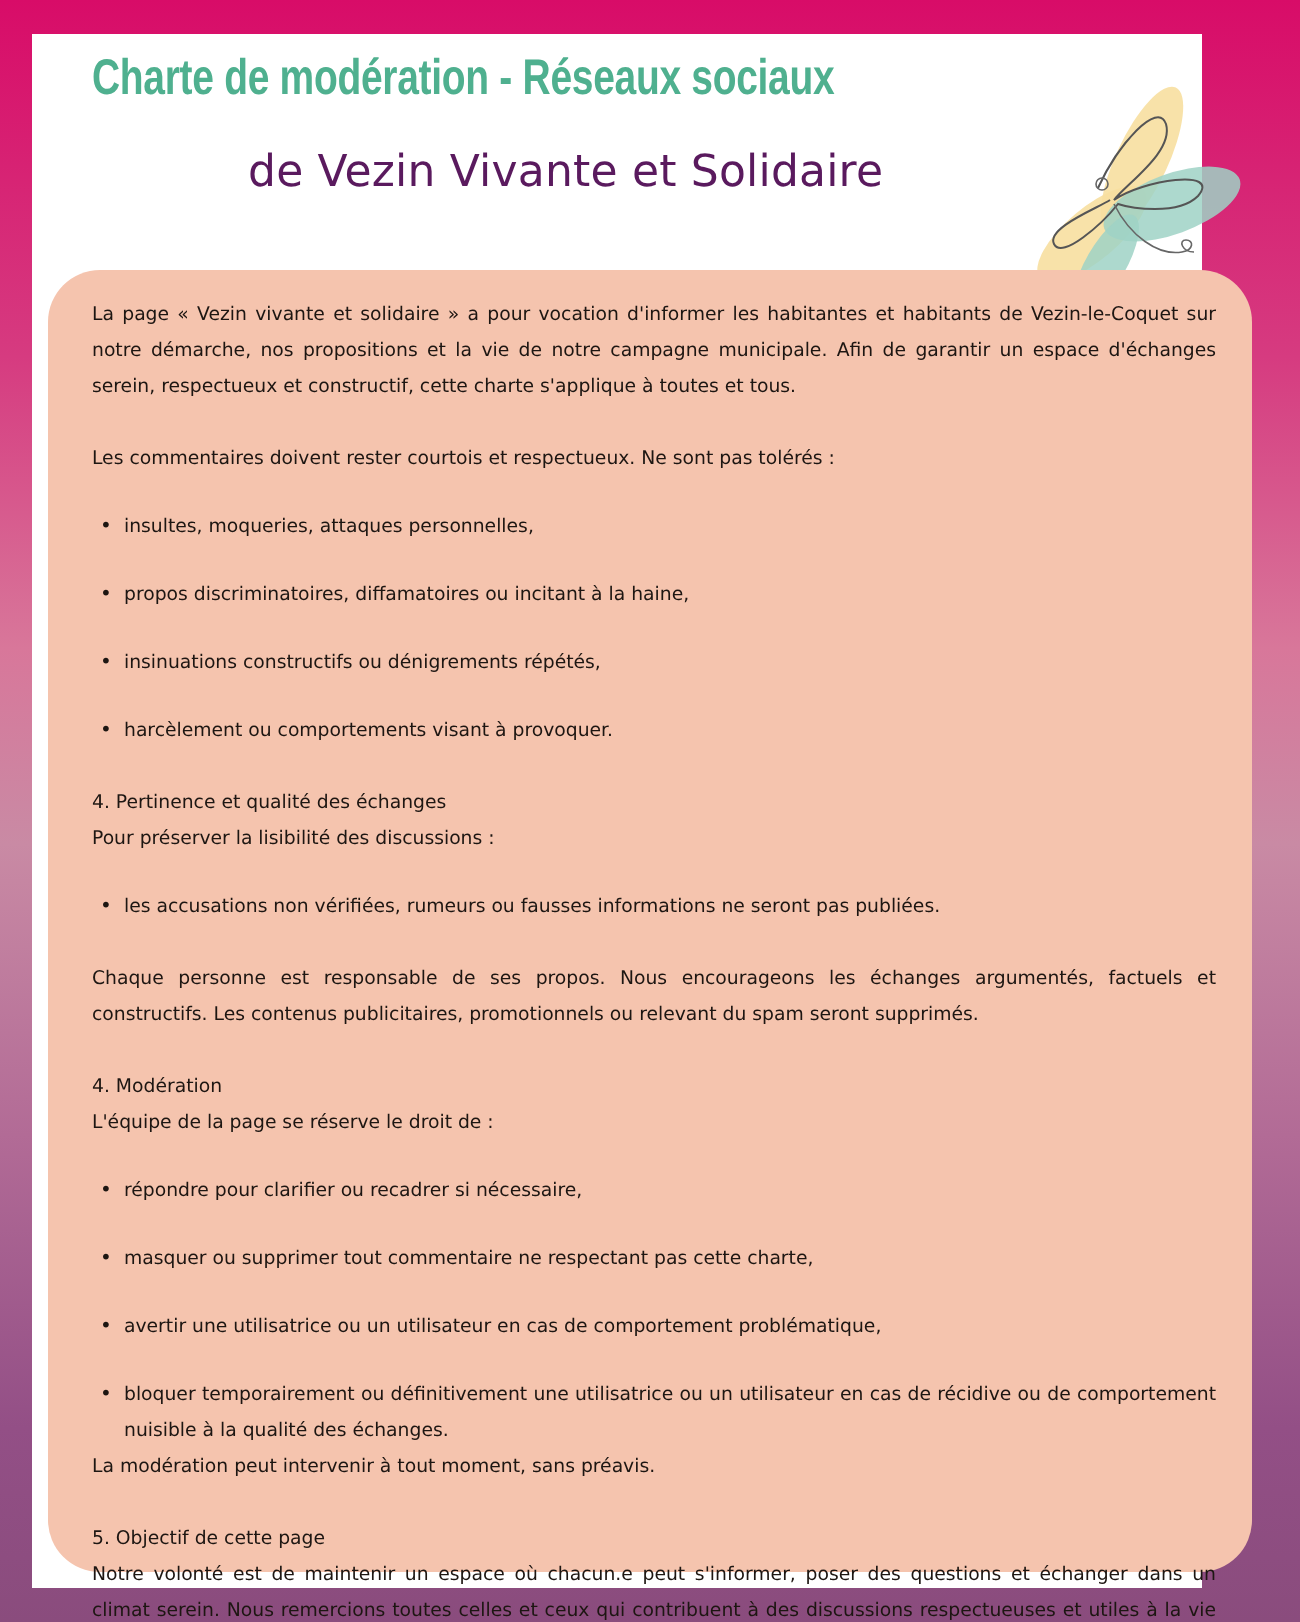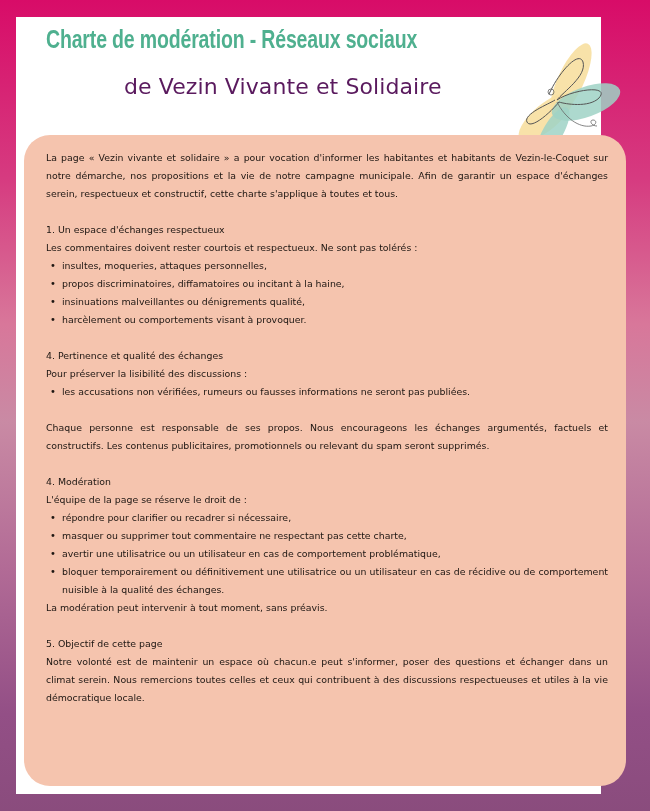--- a/index.html
+++ b/index.html
@@ -34,21 +34,21 @@
   }
   .content {
     position: absolute; left: 22px; top: 14px; width: 562px;
     font-family: "DejaVu Sans", sans-serif; font-size: 9.4px; color: #1d1612;
     line-height: 18px;
   }
   .para { text-align: justify; margin: 0; }
   .gap { height: 18px; }
   .section-title { margin: 0; }
   ul { margin: 0; padding: 0 0 0 16px; list-style: none; }
-  li { position: relative; padding-left: 0; text-align: justify; }
+  li { position: relative; padding-left: 0; text-align: justify; margin-top: 16px; }
   li::before {
     content: "•"; position: absolute; left: -12px; top: 0; font-size: 10px;
   }
 </style>
 </head>
 <body>
 
 <div class="inner">
   <div class="title-main">Charte de modération - Réseaux sociaux</div>
   <div class="title-sub">de Vezin Vivante et Solidaire</div>
@@ -61,26 +61,25 @@
     <path d="M48 62 C 58 40, 78 18, 82 30 C 86 44, 62 60, 56 68 C 70 58, 110 52, 98 66 C 88 76, 64 72, 58 70 C 50 80, 30 98, 26 90 C 22 82, 48 72, 54 68" fill="none" stroke="#555" stroke-width="1"></path>
     <circle cx="50" cy="60" r="3" fill="none" stroke="#666" stroke-width="0.8"></circle>
     <path d="M56 70 C 64 86, 78 96, 90 94 C 96 93, 96 88, 92 88 C 88 88, 90 94, 96 94" fill="none" stroke="#666" stroke-width="0.8"></path>
   </svg>
 
   <div class="box">
     <div class="content">
       <p class="para">La page « Vezin vivante et solidaire » a pour vocation d'informer les habitantes et habitants de Vezin-le-Coquet sur notre démarche, nos propositions et la vie de notre campagne municipale. Afin de garantir un espace d'échanges serein, respectueux et constructif, cette charte s'applique à toutes et tous.</p>
       <div class="gap"></div>
 
-      <p class="section-title">1. Un espace d'échanges respectueux</p>
       <p class="para">Les commentaires doivent rester courtois et respectueux. Ne sont pas tolérés :</p>
       <ul>
         <li>insultes, moqueries, attaques personnelles,</li>
         <li>propos discriminatoires, diffamatoires ou incitant à la haine,</li>
-        <li>insinuations malveillantes ou dénigrements qualité,</li>
+        <li>insinuations constructifs ou dénigrements répétés,</li>
         <li>harcèlement ou comportements visant à provoquer.</li>
       </ul>
       <div class="gap"></div>
 
       <p class="section-title">4. Pertinence et qualité des échanges</p>
       <p class="para">Pour préserver la lisibilité des discussions :</p>
       <ul>
         <li>les accusations non vérifiées, rumeurs ou fausses informations ne seront pas publiées.</li>
       </ul>
       <div class="gap"></div>

